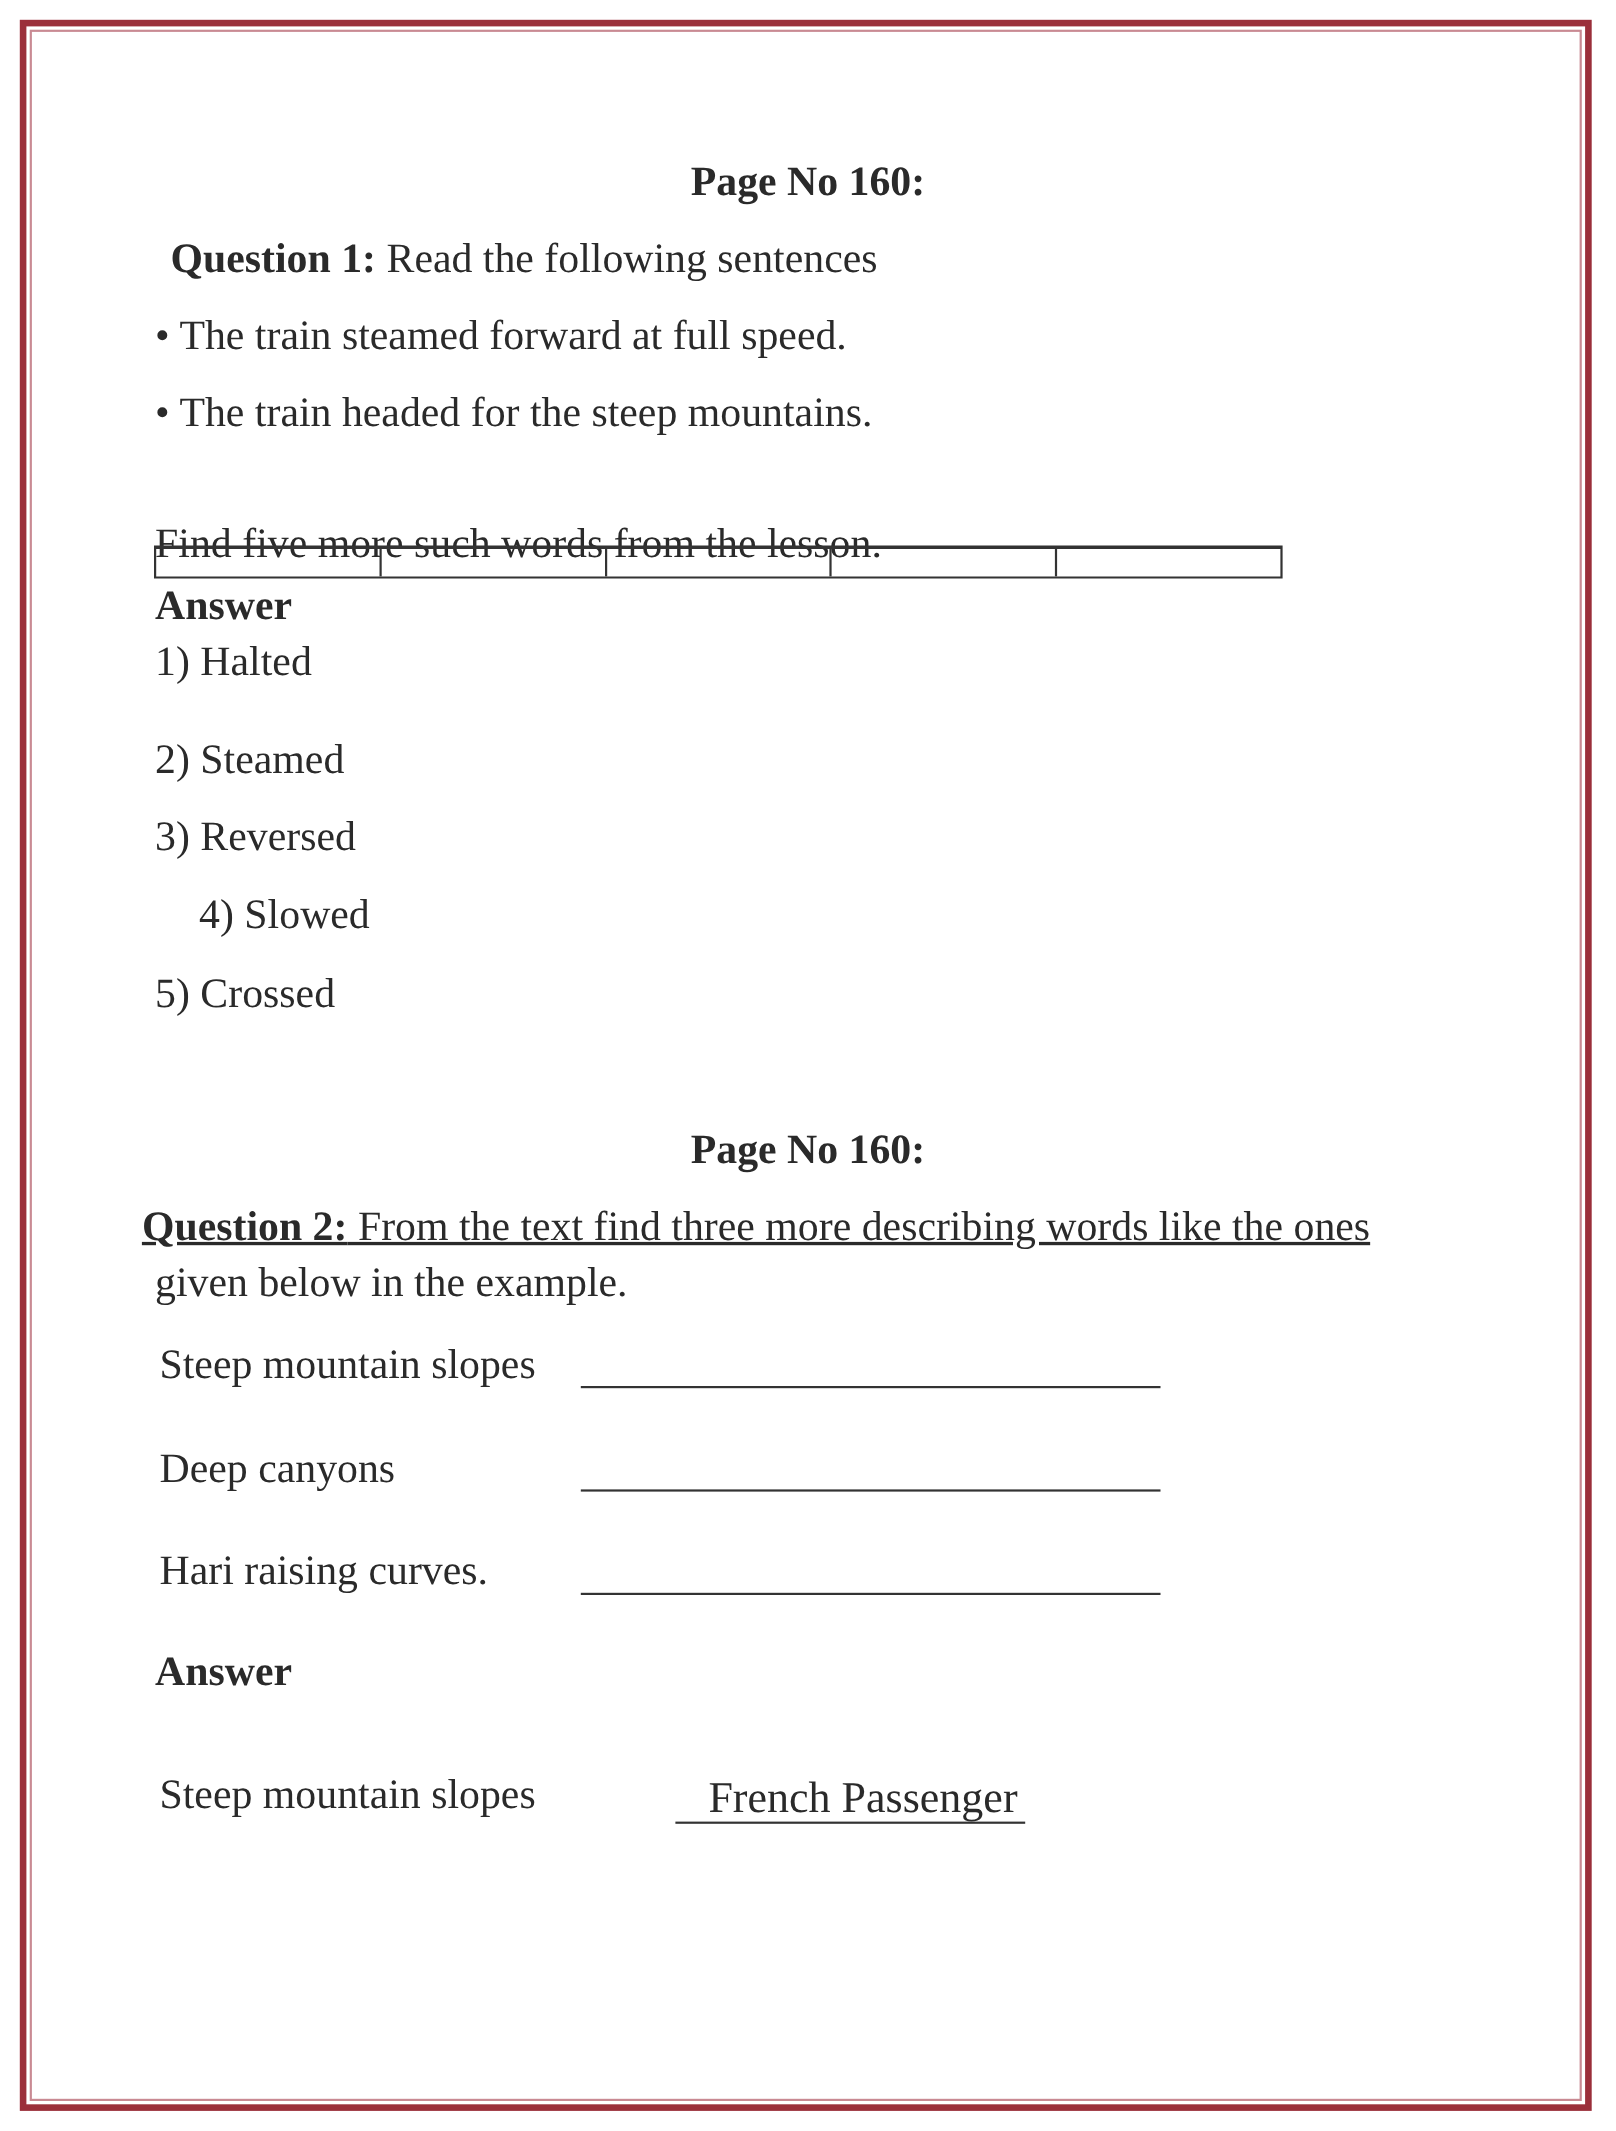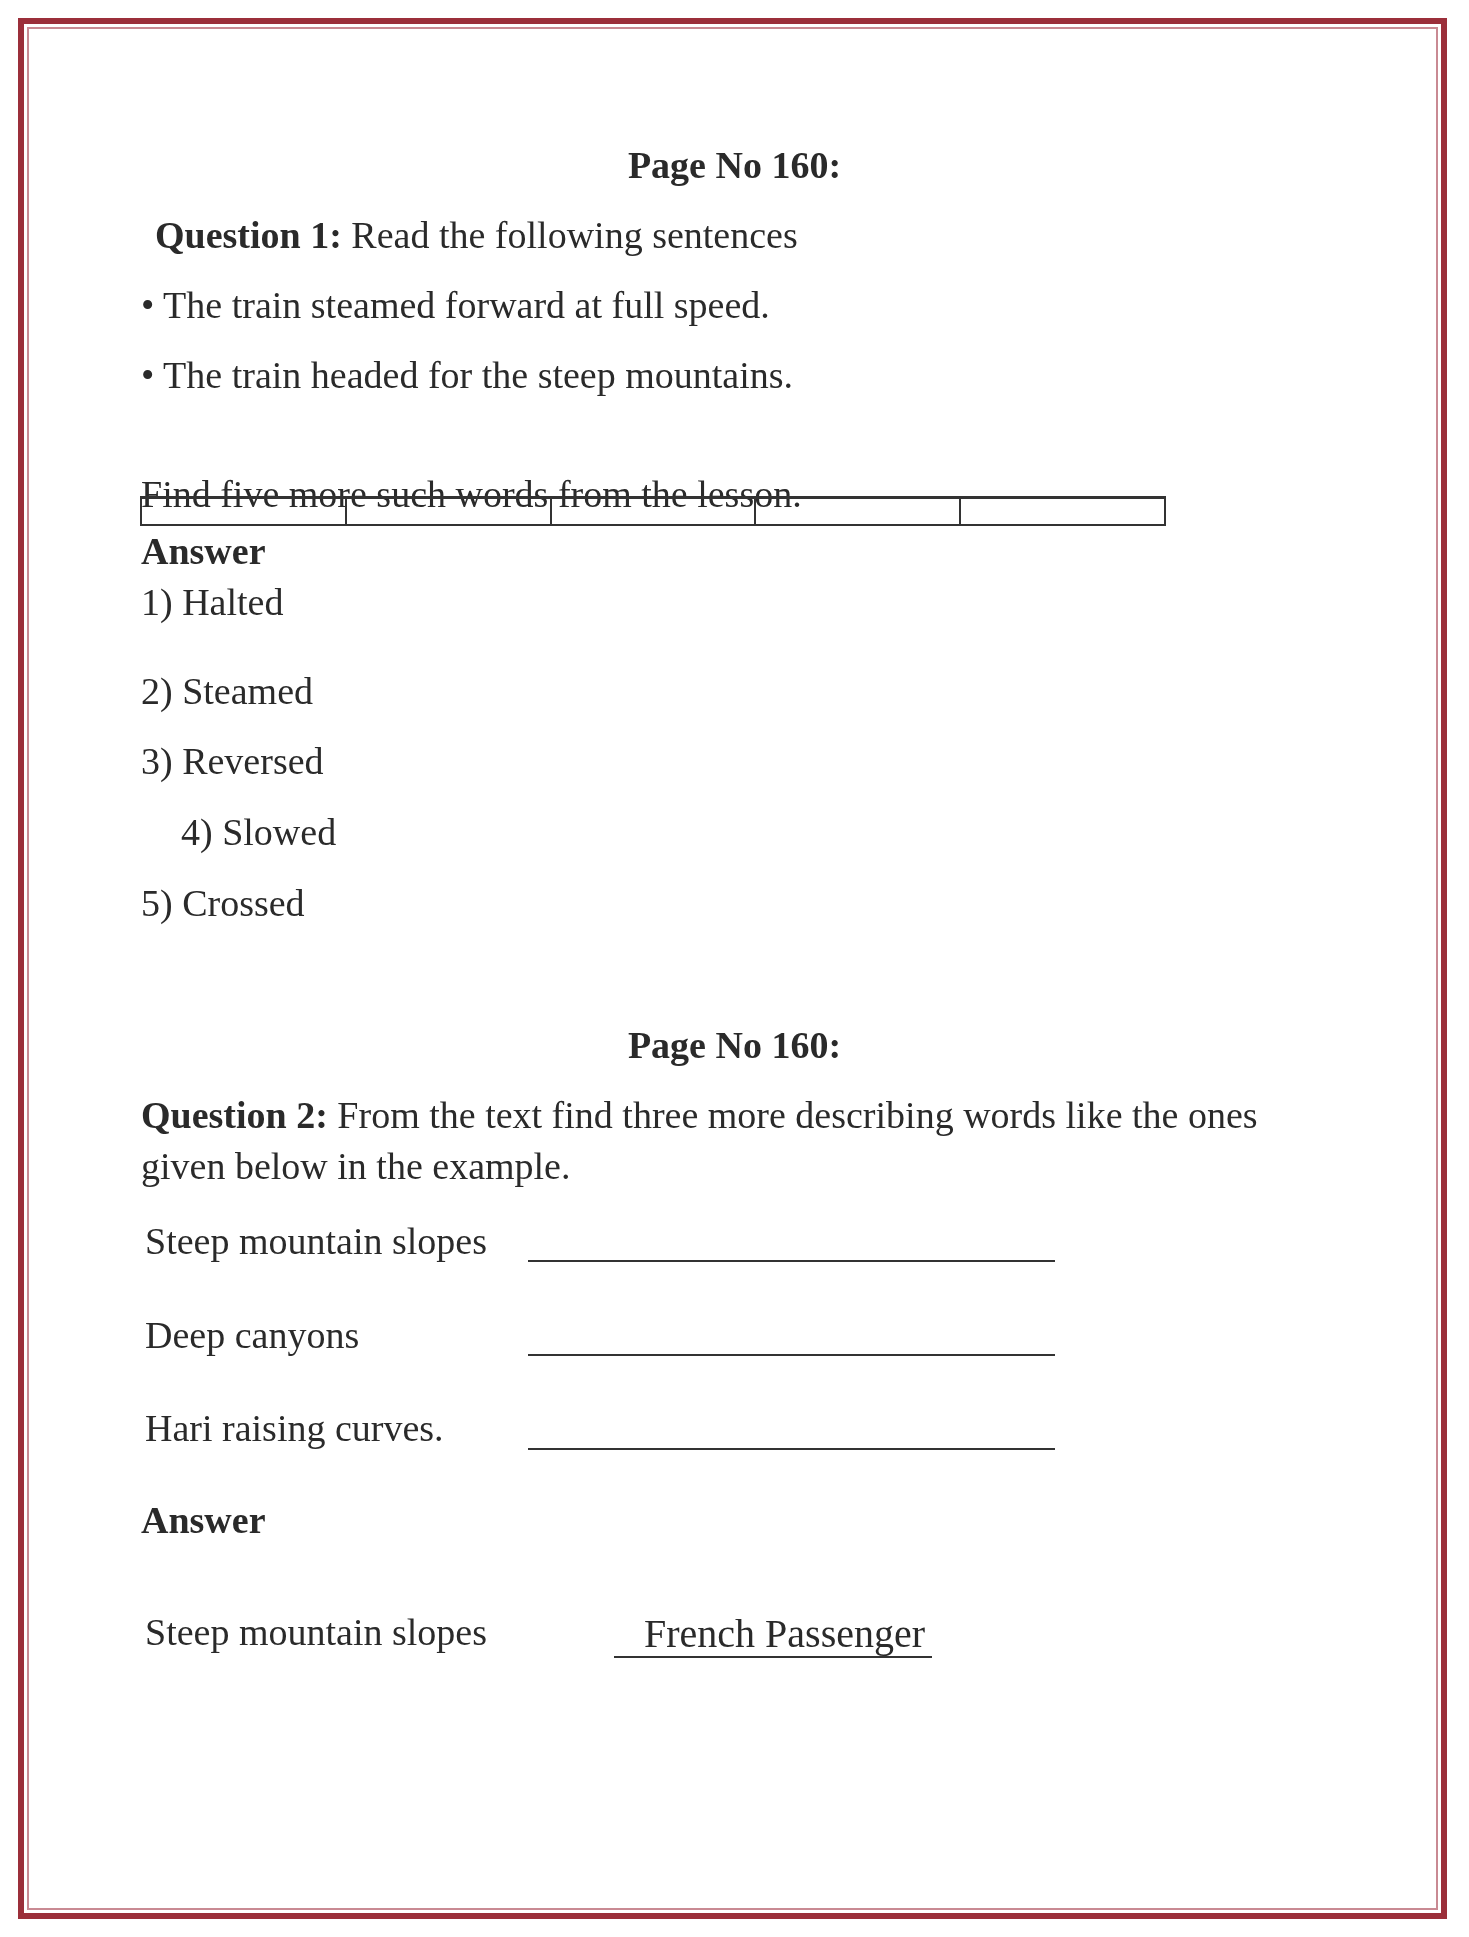--- a/index.html
+++ b/index.html
@@ -43,21 +43,21 @@
 <div class="t b" style="left:141px;top:529px;">Answer</div>
 
 <div class="t" style="left:141px;top:580px;">1) Halted</div>
 <div class="t" style="left:141px;top:669px;">2) Steamed</div>
 <div class="t" style="left:141px;top:739px;">3) Reversed</div>
 <div class="t" style="left:141px;top:810px;margin-left:40px;">4) Slowed</div>
 <div class="t" style="left:141px;top:881px;">5) Crossed</div>
 
 <div class="t b center" style="top:1023px;">Page No 160:</div>
 
-<div class="t" style="left:141px;top:1093px;">
+<div class="t" style="left:129px;top:1093px;text-decoration:underline;">
   <span class="b">Question 2:</span><span> From the text find three more describing words like the ones</span>
 </div>
 <div class="t" style="left:141px;top:1144px;">given below in the example.</div>
 
 <div class="t" style="left:145px;top:1219px;">Steep mountain slopes</div>
 <div class="line" style="left:528px;top:1260px;width:527px;"></div>
 
 <div class="t" style="left:145px;top:1313px;">Deep canyons</div>
 <div class="line" style="left:528px;top:1354px;width:527px;"></div>
 

